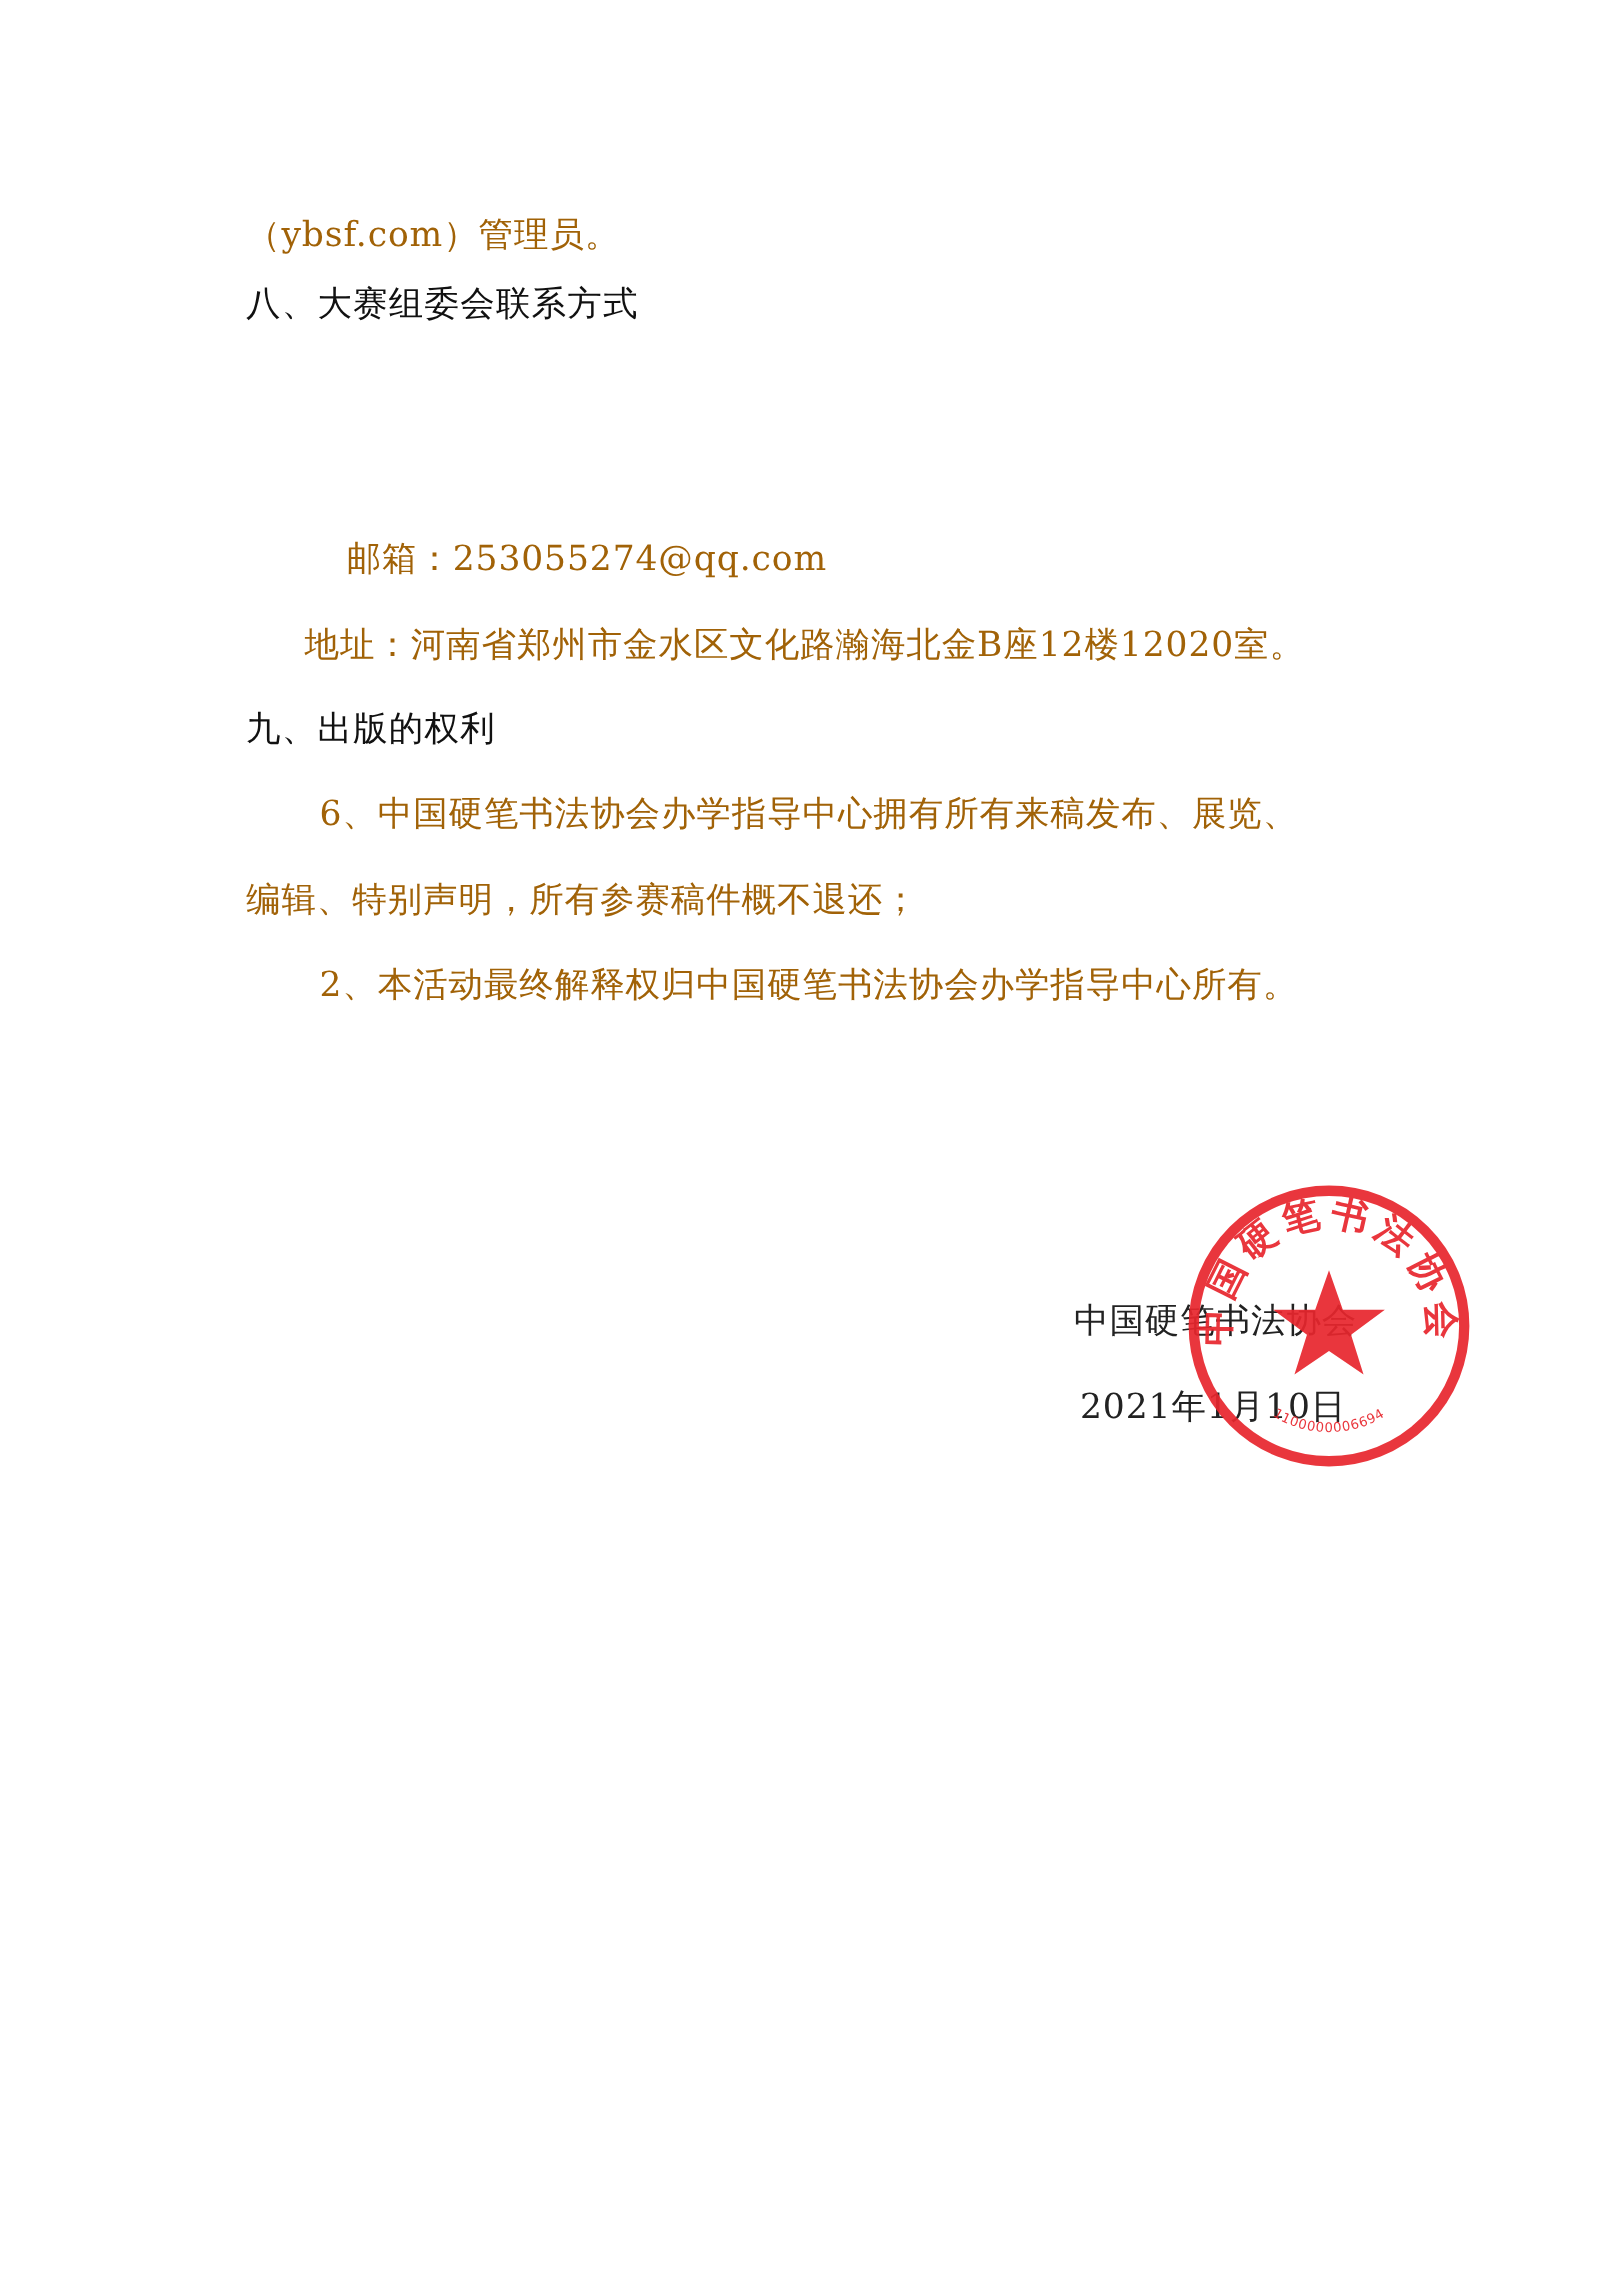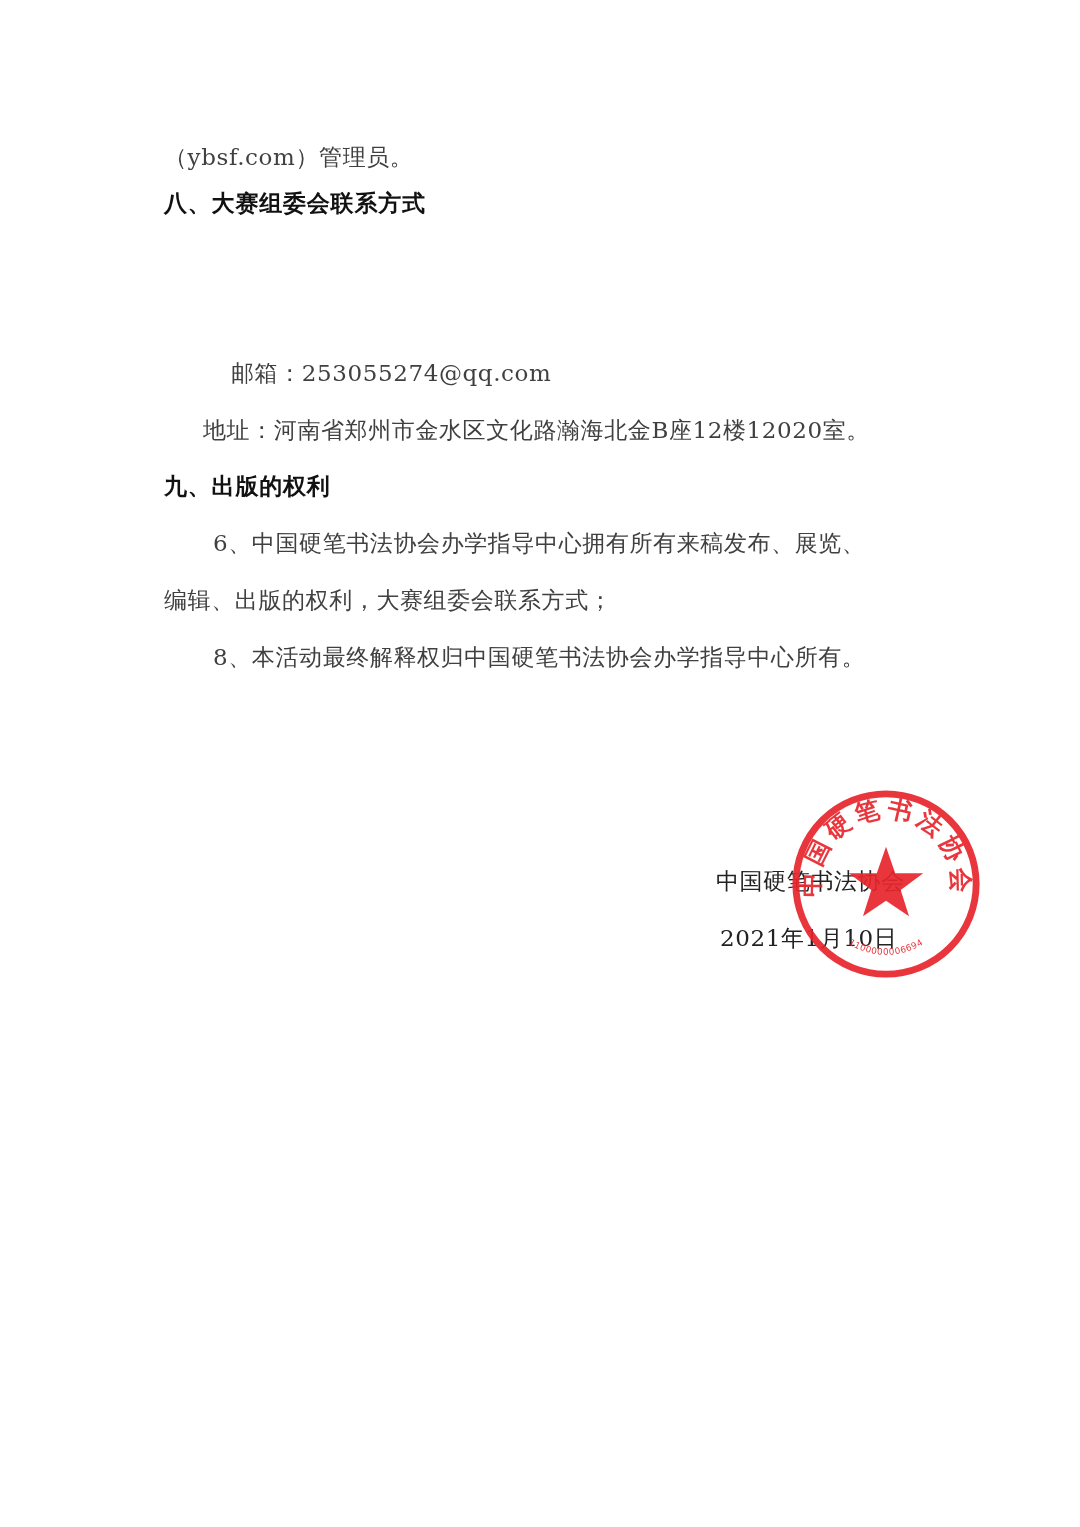--- a/index.html
+++ b/index.html
@@ -20,27 +20,27 @@
       left: 0; top: 0;
       width: 1080px;
       height: 1527px;
     }
     .line {
       position: absolute;
       white-space: nowrap;
       font-size: 23px;
       line-height: 30px;
       letter-spacing: 0.6px;
-      color: #404040;
+      color: #a16207;
     }
     .heading {
       position: absolute;
       white-space: nowrap;
       font-family: "DejaVu Sans", "Liberation Sans", sans-serif;
-      font-weight: bold;
+      font-weight: normal;
       font-size: 23px;
       line-height: 30px;
       letter-spacing: 0.8px;
       color: #111;
     }
     .sig {
       position: absolute;
       white-space: nowrap;
       font-size: 23px;
       line-height: 30px;
@@ -66,22 +66,22 @@
   <div class="line" style="left:164px; top:142px;">（ybsf.com）管理员。</div>
 
   <div class="heading" style="left:164px; top:188px;">八、大赛组委会联系方式</div>
 
   <div class="line" style="left:203px; top:358px;margin-left:28px;">邮箱：253055274@qq.com</div>
   <div class="line" style="left:203px; top:415px;">地址：河南省郑州市金水区文化路瀚海北金B座12楼12020室。</div>
 
   <div class="heading" style="left:164px; top:471px;">九、出版的权利</div>
 
   <div class="line" style="left:213px; top:528px;">6、中国硬笔书法协会办学指导中心拥有所有来稿发布、展览、</div>
-  <div class="line" style="left:164px; top:585px;">编辑、出版的权利，大赛组委会联系方式；</div>
-  <div class="line" style="left:213px; top:642px;">8、本活动最终解释权归中国硬笔书法协会办学指导中心所有。</div>
+  <div class="line" style="left:164px; top:585px;">编辑、特别声明，所有参赛稿件概不退还；</div>
+  <div class="line" style="left:213px; top:642px;">2、本活动最终解释权归中国硬笔书法协会办学指导中心所有。</div>
 
   <div class="sig" style="left:716px; top:866px;">中国硬笔书法协会</div>
   <div class="sig" style="left:720px; top:923px;">2021年1月10日</div>
 
   <svg class="seal" viewBox="0 0 200 200">
     <defs>
       <path id="sealTextArc" d="M 35 120 A 68 68 0 1 1 165 120"></path>
       <path id="sealNumArc" d="M 40 140 A 72 72 0 0 0 160 140"></path>
     </defs>
     <circle cx="100" cy="100" r="92" fill="none" stroke="#e8262d" stroke-width="7"></circle>

